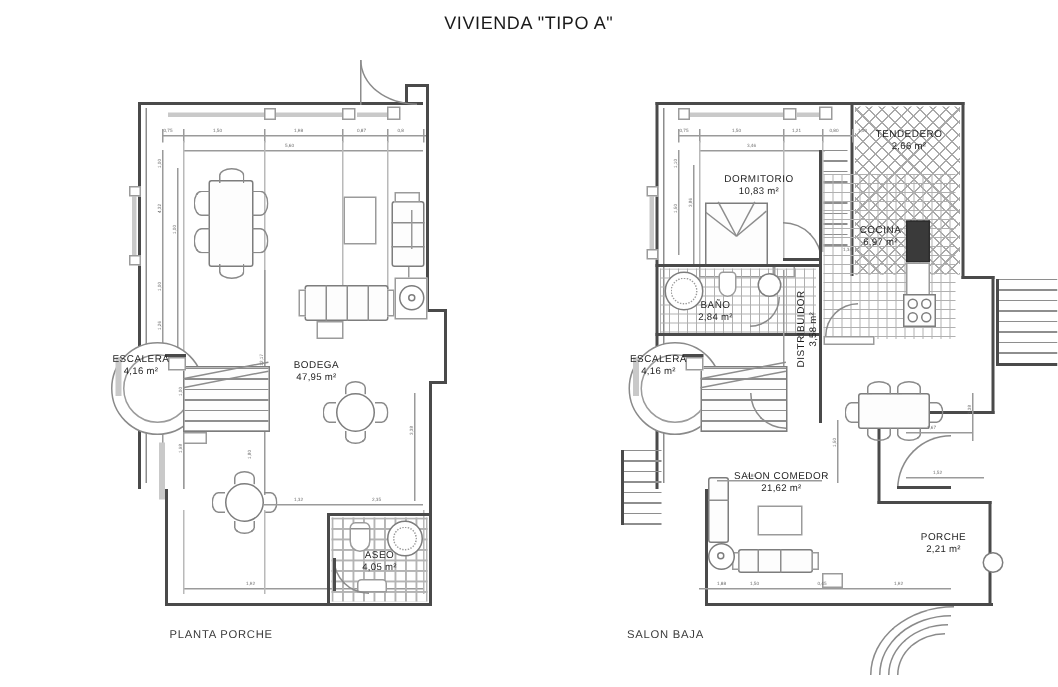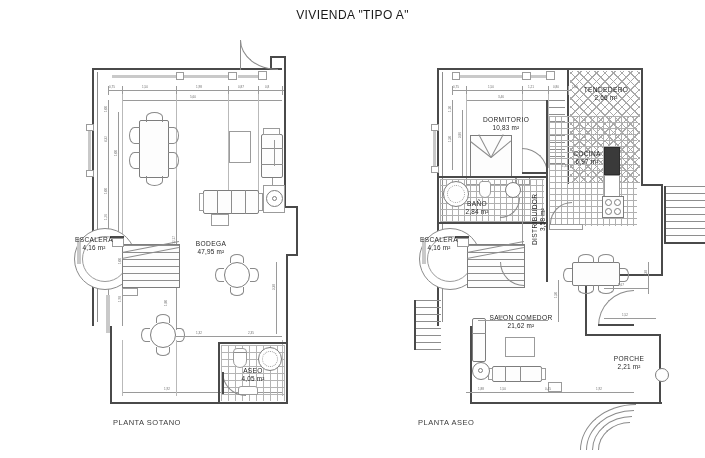--- a/index.html
+++ b/index.html
@@ -224,21 +224,21 @@
     <div class="circ" style="left:258px;top:347px;width:24px;height:24px;"></div>
     <div class="circ" style="left:262px;top:351px;width:16px;height:16px;border-style:dotted;border-color:#9a9a9a;"></div>
     <div class="furn-l" style="left:238px;top:386px;width:20px;height:9px;border-radius:3px 3px 0 0;"></div>
     <div class="arcq" style="left:222px;top:372px;width:24px;height:24px;border-width:0 0 1px 1px;border-radius:0 0 0 100%;"></div>
     <div class="w" style="left:222px;top:372px;width:2px;height:22px;"></div>
     <div class="room" style="left:222px;top:367px;width:62px;">
       <span class="rn">ASEO</span>
       <span class="ra">4,05 m²</span>
     </div>
 
-    <div class="plan-caption" style="left:113px;top:418px;">PLANTA SOTANO</div>
+    <div class="plan-caption" style="left:113px;top:418px;">PLANTA PORCHE</div>
   </div>
 
   <div>
 
     <div class="w" style="left:437px;top:68px;width:2px;height:258px;"></div>
     <div class="wl" style="left:442px;top:72px;width:1px;height:250px;"></div>
     <div class="w" style="left:437px;top:68px;width:132px;height:2px;"></div>
     <div class="w" style="left:567px;top:68px;width:2px;height:116px;"></div>
     <div class="w" style="left:567px;top:68px;width:76px;height:2px;"></div>
     <div class="w" style="left:641px;top:68px;width:2px;height:118px;"></div>
@@ -411,16 +411,16 @@
     <div class="dimv" style="left:558px;top:280px;height:42px;"></div>
     <div class="dtxt v" style="left:554px;top:292px;">1,50</div>
     <div class="dtxt" style="left:478px;top:387px;">1,88</div>
     <div class="dtxt" style="left:596px;top:387px;">1,92</div>
 
     <div class="arcq" style="left:580px;top:404px;width:56px;height:46px;border-width:1px 0 0 1px;border-radius:100% 0 0 0;"></div>
     <div class="arcq" style="left:586px;top:410px;width:48px;height:40px;border-width:1px 0 0 1px;border-radius:100% 0 0 0;"></div>
     <div class="arcq" style="left:592px;top:416px;width:40px;height:34px;border-width:1px 0 0 1px;border-radius:100% 0 0 0;"></div>
     <div class="arcq" style="left:598px;top:422px;width:32px;height:28px;border-width:1px 0 0 1px;border-radius:100% 0 0 0;"></div>
 
-    <div class="plan-caption" style="left:418px;top:418px;">PLANTA ASEO</div>
+    <div class="plan-caption" style="left:418px;top:418px;">SALON BAJA</div>
   </div>
 
 </div>
 
 </body></html>

